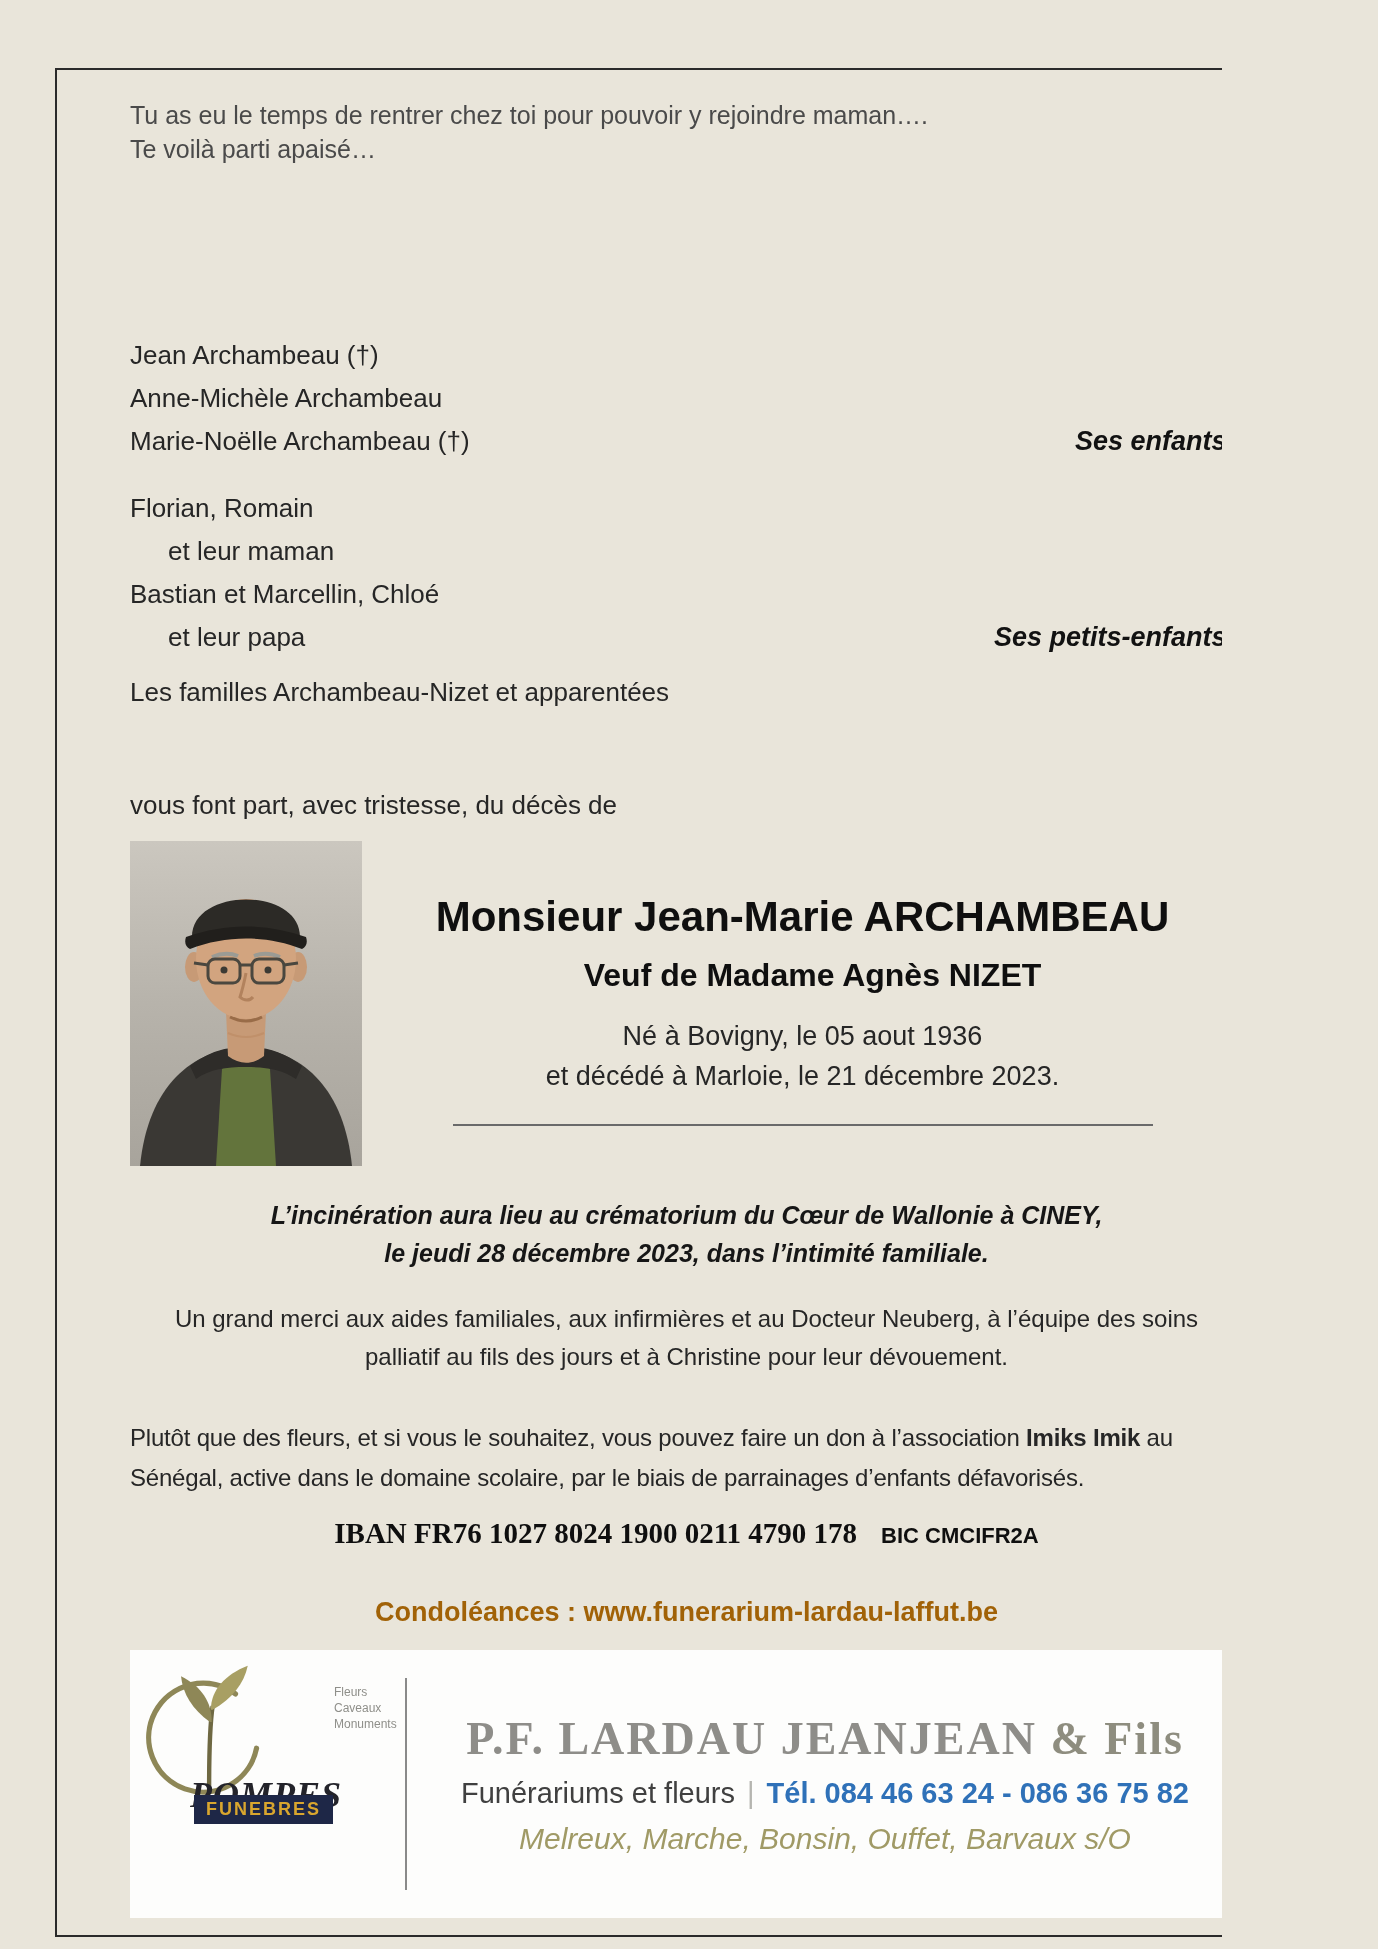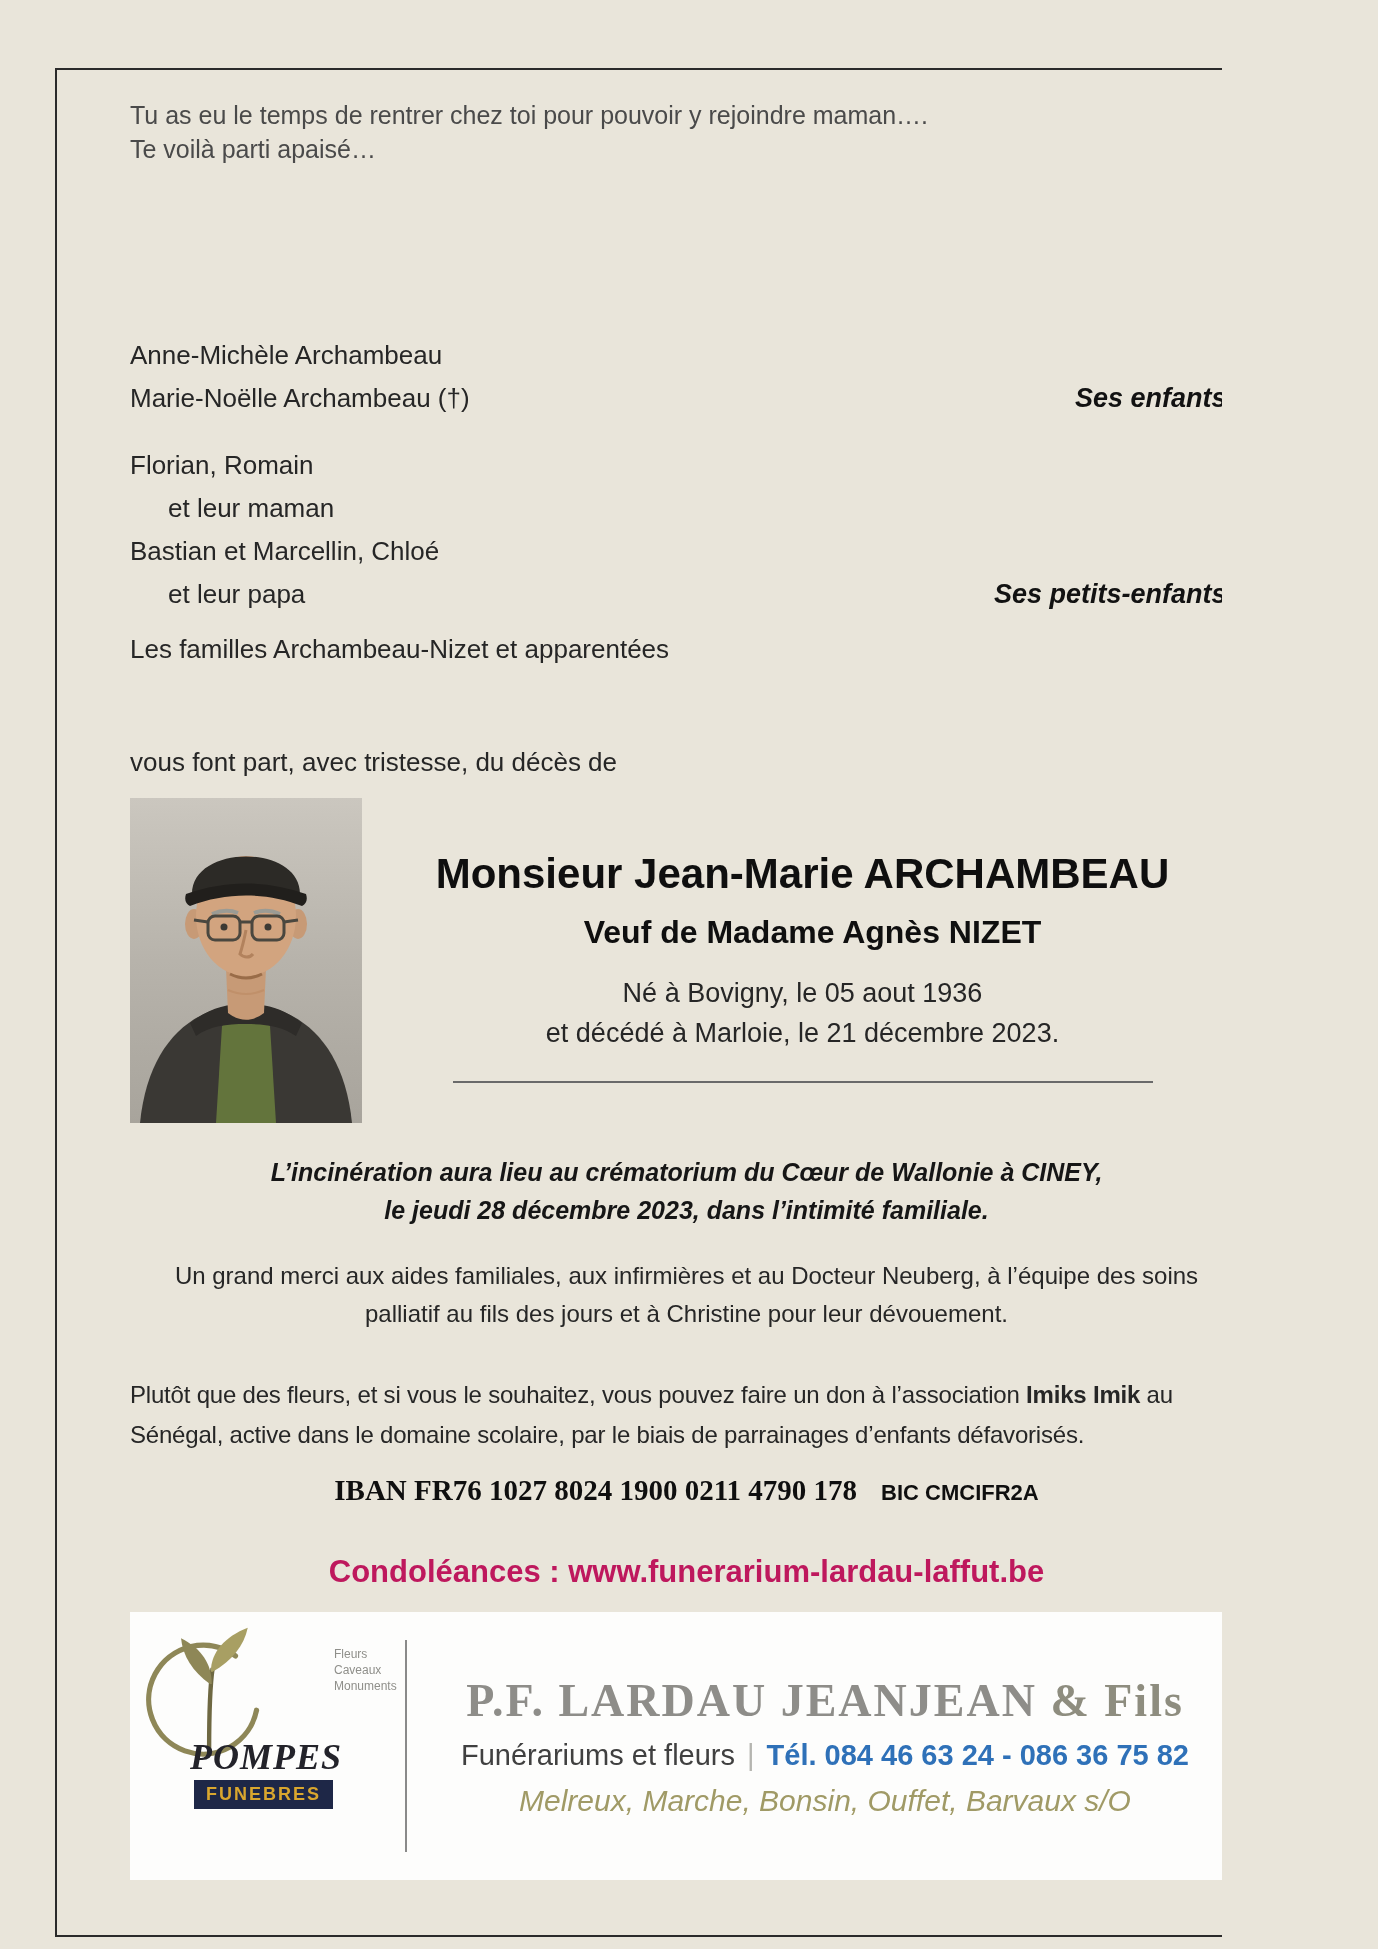--- a/index.html
+++ b/index.html
@@ -42,29 +42,29 @@
   .ceremony { margin-top:30px; text-align:center; font-weight:bold; font-style:italic;
               font-size:25px; line-height:38px; color:#161616; white-space:nowrap; }
   .thanks { margin-top:28px; text-align:center; font-size:24px; line-height:38px; white-space:nowrap; }
   .donation { margin-top:42px; font-size:24px; line-height:40px; letter-spacing:-0.2px; white-space:nowrap; }
   .b { font-weight:bold; }
 
   .iban { margin-top:16px; text-align:center; line-height:38px; }
   .iban-num { font-family:"Liberation Serif", serif; font-weight:bold; font-size:29px; color:#0f0f0f; }
   .bic { font-weight:bold; font-size:22px; margin-left:24px; color:#0f0f0f; }
 
-  .condol { margin-top:40px; text-align:center; font-weight:bold; font-size:31px; color:#be185d; }
+  .condol { margin-top:40px; text-align:center; font-weight:bold; font-size:27px; color:#a16207; }
 
   .footer-card { margin-top:22px; background:#fdfdfc; width:100%; height:268px; display:flex; align-items:stretch; }
   .logo-block { position:relative; width:275px; flex:0 0 275px; }
   .leaf { position:absolute; left:14px; top:14px; }
   .tags { position:absolute; left:204px; top:34px; font-size:12px; line-height:16px; color:#8f8f8a; }
   .pompes { position:absolute; left:60px; top:124px; font-family:"Liberation Serif", serif;
             font-weight:bold; font-size:36px; letter-spacing:1px; color:#23232a;font-style:italic; }
-  .funebres { position:absolute; left:64px; top:168px; background:#1e2747; color:#d9a62e;
+  .funebres { position:absolute; left:64px; top:145px; background:#1e2747; color:#d9a62e;
               font-weight:bold; font-size:18px; letter-spacing:2px; padding:4px 12px; }
   .vdiv { width:2px; background:#8a8a8a; height:212px; align-self:center; }
   .company { flex:1; display:flex; flex-direction:column; justify-content:center; align-items:center; gap:12px; }
   .cname { font-family:"Liberation Serif", serif; font-weight:bold; font-size:46px; color:#8e8d89; letter-spacing:2px; white-space:nowrap; }
   .csuffix { color:#8e8d7f; }
   .cline2 { display:flex; gap:12px; align-items:baseline; white-space:nowrap; }
   .svc { font-size:29px; color:#404040; }
   .sep2 { font-size:29px; color:#b5b5b0; }
   .phone { font-size:29px; font-weight:bold; color:#2f71b8; }
   .cloc { font-size:30px; font-style:italic; color:#a09a66; white-space:nowrap; }
@@ -74,20 +74,21 @@
 
 <div class="page">
   <div class="frame">
 
     <div class="epigraph">
       <div>Tu as eu le temps de rentrer chez toi pour pouvoir y rejoindre maman….</div>
       <div>Te voilà parti apaisé…</div>
     </div>
 
     <div class="family">
+      <div class="fline">Jean Archambeau (†)</div>
       <div class="fline">Anne-Michèle Archambeau</div>
       <div class="fline frow">
         <span>Marie-Noëlle Archambeau (†)</span>
         <span class="rel-label">Ses enfants ;</span>
       </div>
 
       <div class="group">
         <div class="fline">Florian, Romain</div>
         <div class="fline indent">et leur maman</div>
         <div class="fline">Bastian et Marcellin, Chloé</div>

